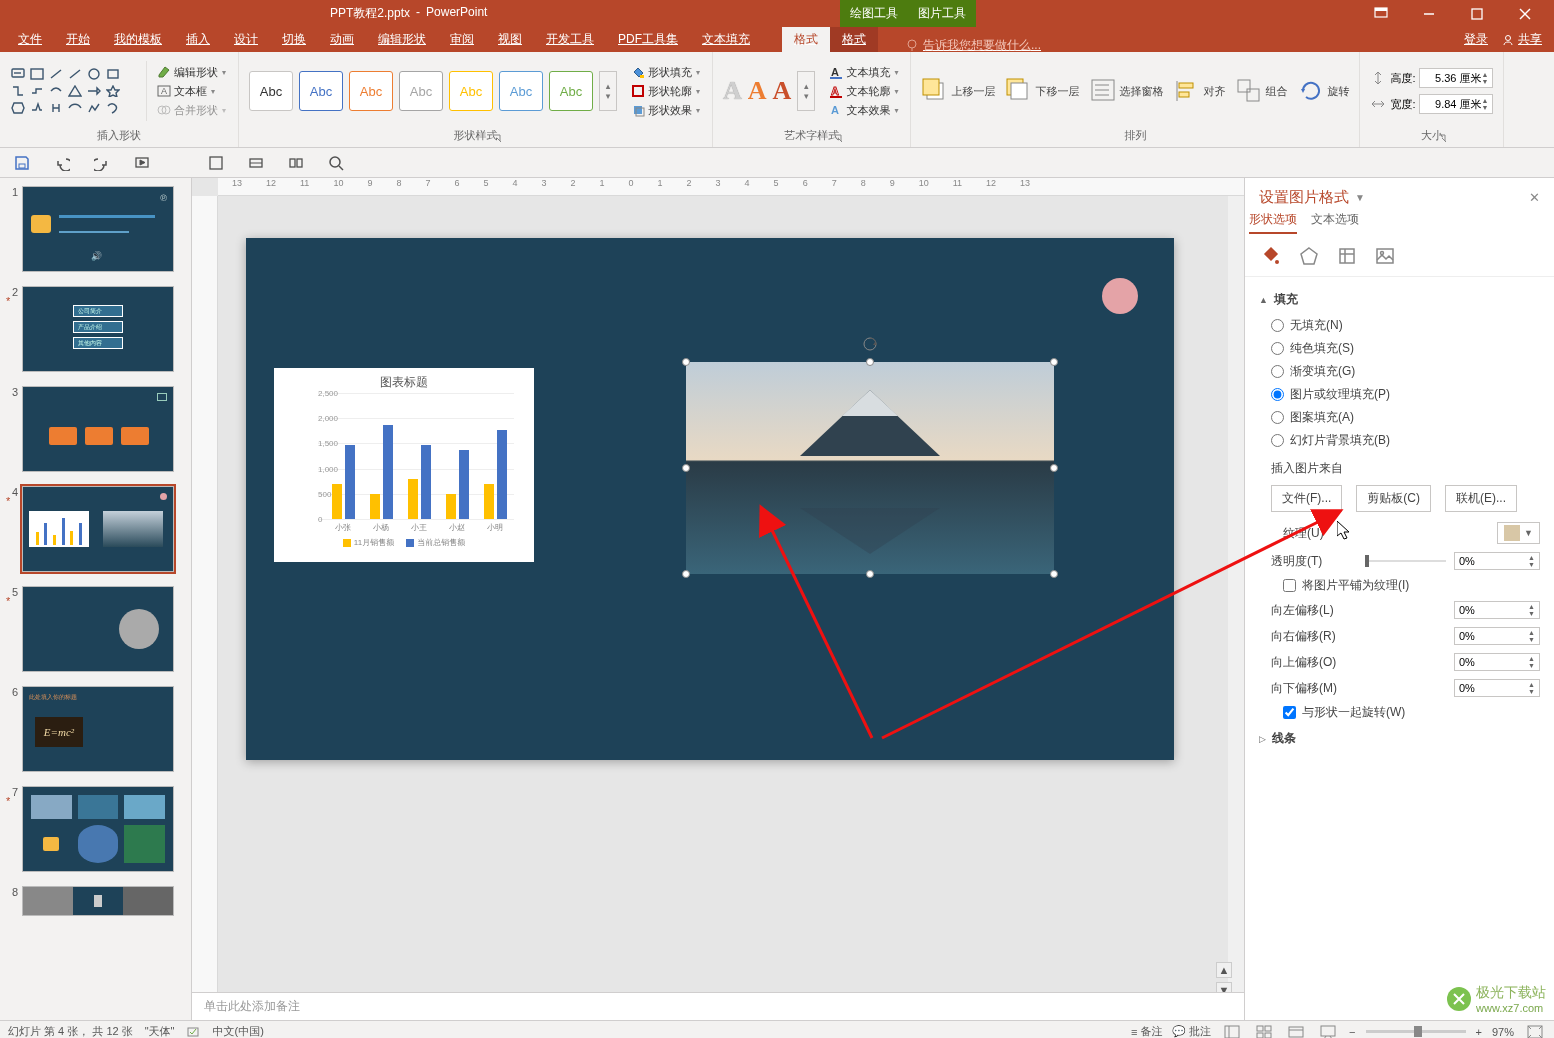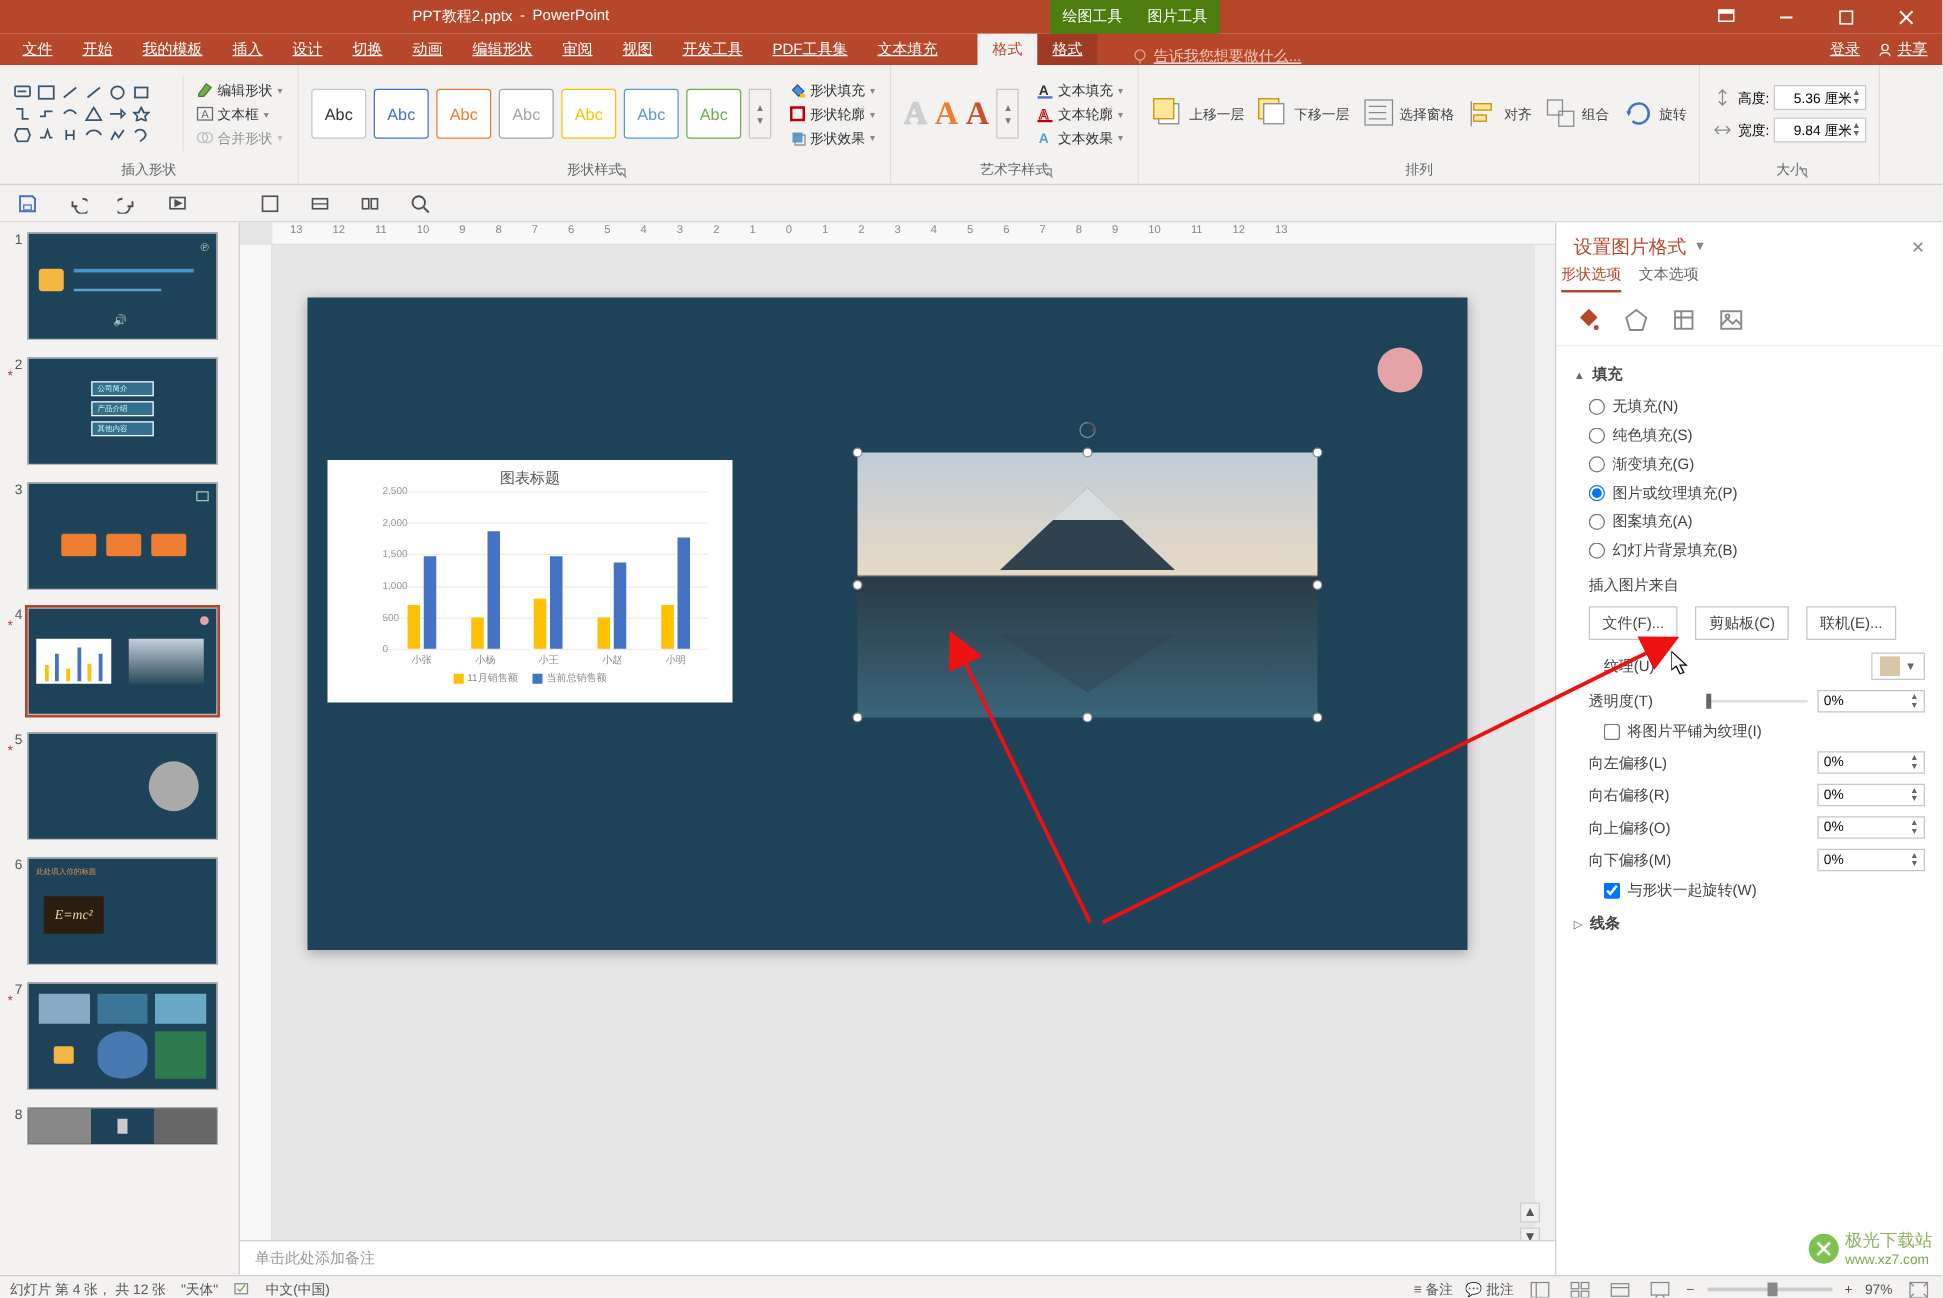--- a/index.html
+++ b/index.html
@@ -77,21 +77,21 @@
   .t-content{position:relative; width:100%; height:100%;}
 
   .editor{flex:1; position:relative; background:#e6e6e6;}
   .ruler-h{position:absolute; left:26px; right:0; top:0; height:18px; background:#f8f8f8; border-bottom:1px solid #d9d9d9; font-size:9px; color:#888; overflow:hidden;}
   .ruler-h .ticks{display:flex; padding-left:14px; gap:24px;}
   .ruler-v{position:absolute; left:0; top:18px; width:26px; bottom:28px; background:#f8f8f8; border-right:1px solid #d9d9d9;}
   .scroll-v{position:absolute; right:0; top:18px; width:16px; bottom:28px; background:#f0f0f0;}
 
   .slide{position:absolute; left:54px; top:60px; width:928px; height:522px; background:#1e4258; box-shadow:0 2px 10px rgba(0,0,0,.3);}
   .slide .pinkdot{position:absolute; right:36px; top:40px; width:36px; height:36px; border-radius:50%; background:#e4a3a7;}
-  .chartbox{position:absolute; left:16px; top:130px; width:324px; height:194px; background:#fff; }
+  .chartbox{position:absolute; left:28px; top:130px; width:260px; height:194px; background:#fff; }
   .chart-title{text-align:center; font-size:12px; color:#555; padding:6px 0 2px;}
   .chart-area{position:relative; height:140px; margin:0 20px;}
   .y-grid{position:absolute; left:24px; right:0; top:0; bottom:14px;}
   .y-grid .gl{position:absolute; left:0; right:0; border-top:1px solid #eee;}
   .y-lbl{position:absolute; left:0; font-size:8px; color:#999; transform:translateY(-50%);}
   .bars{position:absolute; left:30px; right:0; bottom:14px; top:2px; display:flex; justify-content:space-around;}
   .bgrp{display:flex; gap:3px; align-items:flex-end;}
   .bar{width:10px;}
   .bar.o{background:#ffc000;}
   .bar.b{background:#4472c4;}

